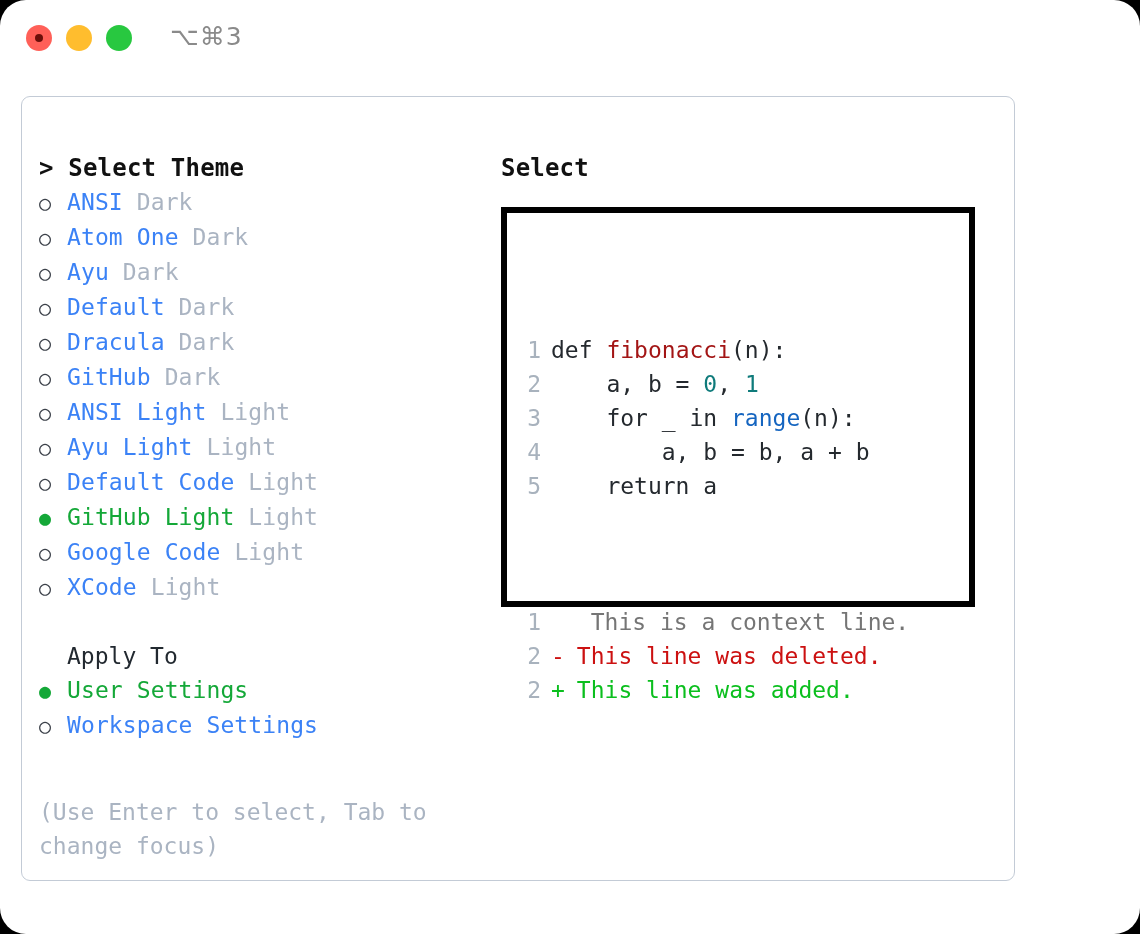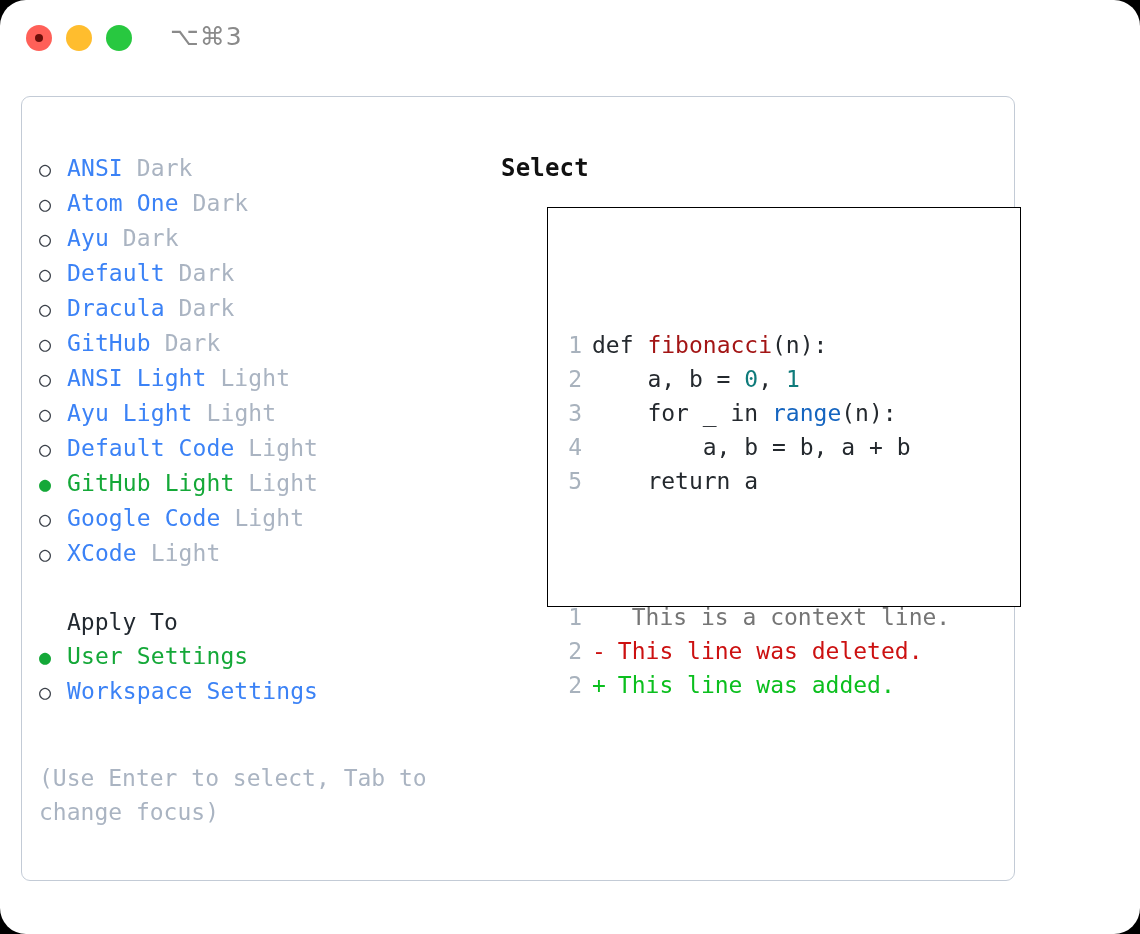--- a/index.html
+++ b/index.html
@@ -150,25 +150,24 @@
     font-size: 24px;
     font-weight: bold;
     color: #111111;
     line-height: 34px;
     letter-spacing: 0.2px;
   }
   .preview-box {
     margin-top: 22px;
     width: 474px;
     height: 400px;
-    border: 1px solid #000000;
+    border: 6px solid #000000;
     box-sizing: border-box;
     background: #ffffff;
     position: relative;
-    margin-left: 46px;
   }
   .code {
     position: absolute;
     left: 12px;
     top: 52px;
     font-size: 23px;
     line-height: 34px;
     white-space: pre;
   }
   .code-line { display: block; white-space: pre; }
@@ -200,20 +199,21 @@
       <span class="light light-red"></span>
       <span class="light light-yellow"></span>
       <span class="light light-green"></span>
     </div>
     <div class="shortcut">⌥⌘3</div>
   </div>
 
   <div class="frame">
 
     <div class="left-col">
+      <div class="section-title">&gt; Select Theme</div>
       <div class="opt-list" id="theme-list">
           <div class="opt-row"><span class="opt-marker">○</span><span class="opt-label">ANSI </span><span class="opt-suffix">Dark</span></div>
           <div class="opt-row"><span class="opt-marker">○</span><span class="opt-label">Atom One </span><span class="opt-suffix">Dark</span></div>
           <div class="opt-row"><span class="opt-marker">○</span><span class="opt-label">Ayu </span><span class="opt-suffix">Dark</span></div>
           <div class="opt-row"><span class="opt-marker">○</span><span class="opt-label">Default </span><span class="opt-suffix">Dark</span></div>
           <div class="opt-row"><span class="opt-marker">○</span><span class="opt-label">Dracula </span><span class="opt-suffix">Dark</span></div>
           <div class="opt-row"><span class="opt-marker">○</span><span class="opt-label">GitHub </span><span class="opt-suffix">Dark</span></div>
           <div class="opt-row"><span class="opt-marker">○</span><span class="opt-label">ANSI Light </span><span class="opt-suffix">Light</span></div>
           <div class="opt-row"><span class="opt-marker">○</span><span class="opt-label">Ayu Light </span><span class="opt-suffix">Light</span></div>
           <div class="opt-row"><span class="opt-marker">○</span><span class="opt-label">Default Code </span><span class="opt-suffix">Light</span></div>

